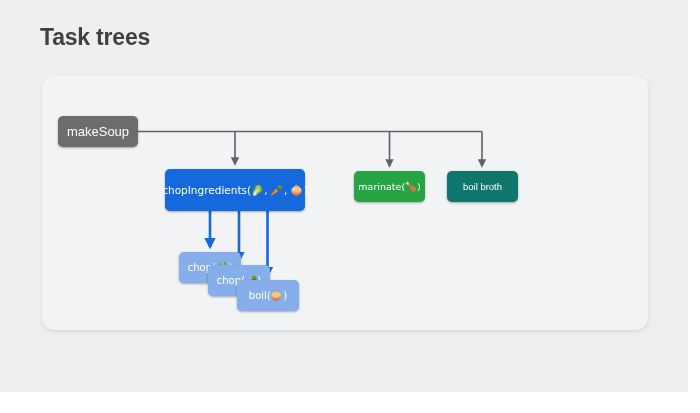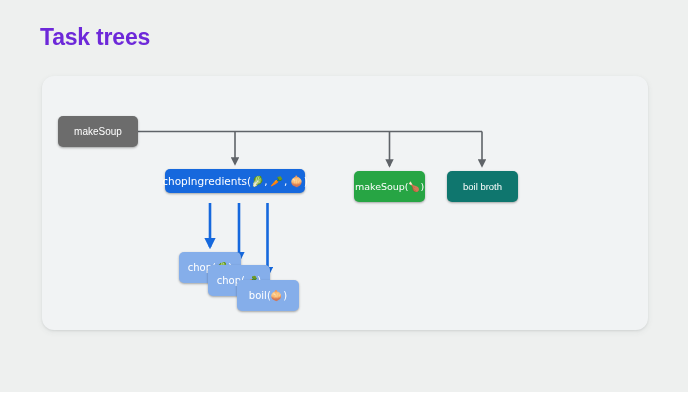--- a/index.html
+++ b/index.html
@@ -20,21 +20,21 @@
     width: 688px;
     height: 392px;
     background: #eef0ef;
   }
   #page-title {
     position: absolute;
     left: 40px;
     top: 22px;
     font-size: 23px;
     font-weight: bold;
-    color: #6d28d9;
+    color: #404040;
     letter-spacing: -0.2px;
     line-height: 30px;
   }
   #diagram-card {
     position: absolute;
     left: 42px;
     top: 76px;
     width: 606px;
     height: 254px;
     background: #f1f3f4;
@@ -75,29 +75,29 @@
     font-family: "DejaVu Sans", sans-serif;
   }
 
   
   #node-make-soup {
     left: 16px;
     top: 40px;
     width: 80px;
     height: 31px;
     background: #6c6c6c;
-    font-size: 10px;
+    font-size: 13px;
   }
 
   
   #node-chop-ingredients {
     left: 123px;
     top: 93px;
     width: 140px;
-    height: 24px;
+    height: 42px;
     background: #1668dd;
     font-size: 10.5px;
   }
 
   
   #node-marinate {
     left: 312px;
     top: 95px;
     width: 71px;
     height: 31px;
@@ -162,21 +162,21 @@
 
       <div class="node" id="node-make-soup">
         <span class="node-label">makeSoup</span>
       </div>
 
       <div class="node" id="node-chop-ingredients">
         <span class="node-label emoji">chopIngredients(🥬, 🥕, 🧅)</span>
       </div>
 
       <div class="node" id="node-marinate">
-        <span class="node-label emoji">makeSoup(🍗)</span>
+        <span class="node-label emoji">marinate(🍗)</span>
       </div>
 
       <div class="node" id="node-boil-broth">
         <span class="node-label">boil broth</span>
       </div>
 
       <div class="node node-chop" id="node-chop-1">
         <span class="node-label emoji">chop(🥬)</span>
       </div>
 

